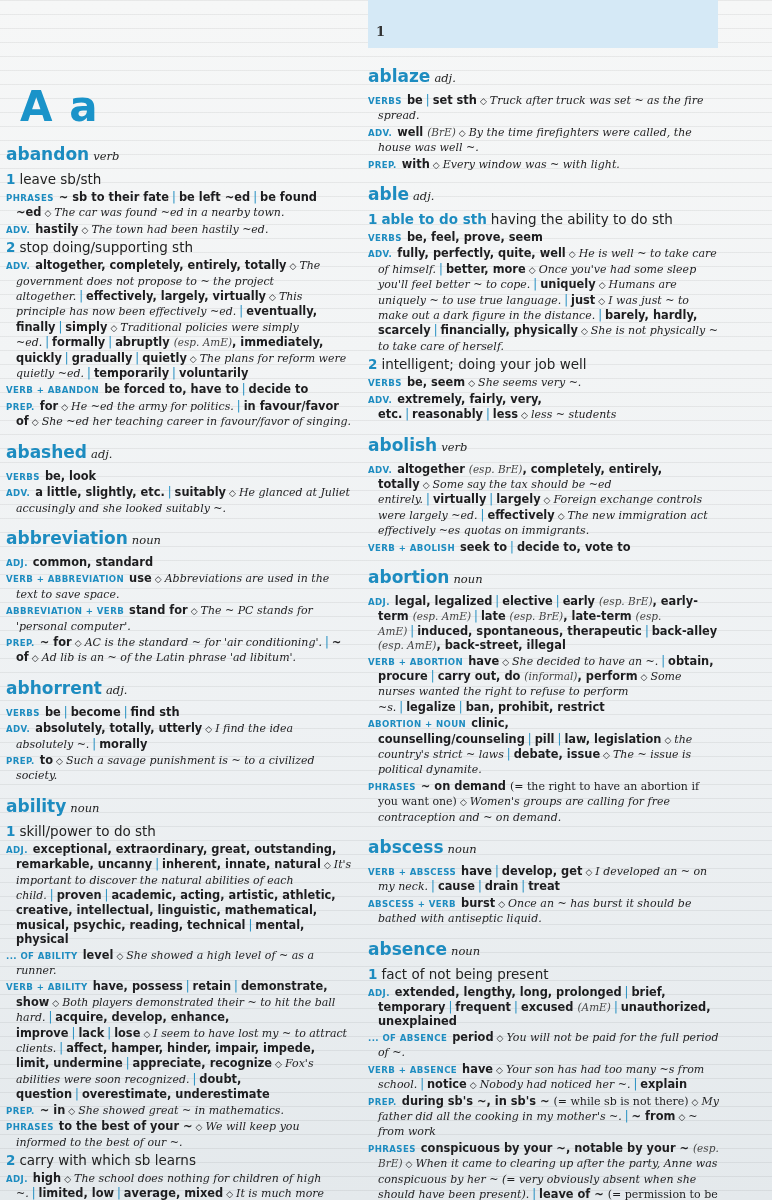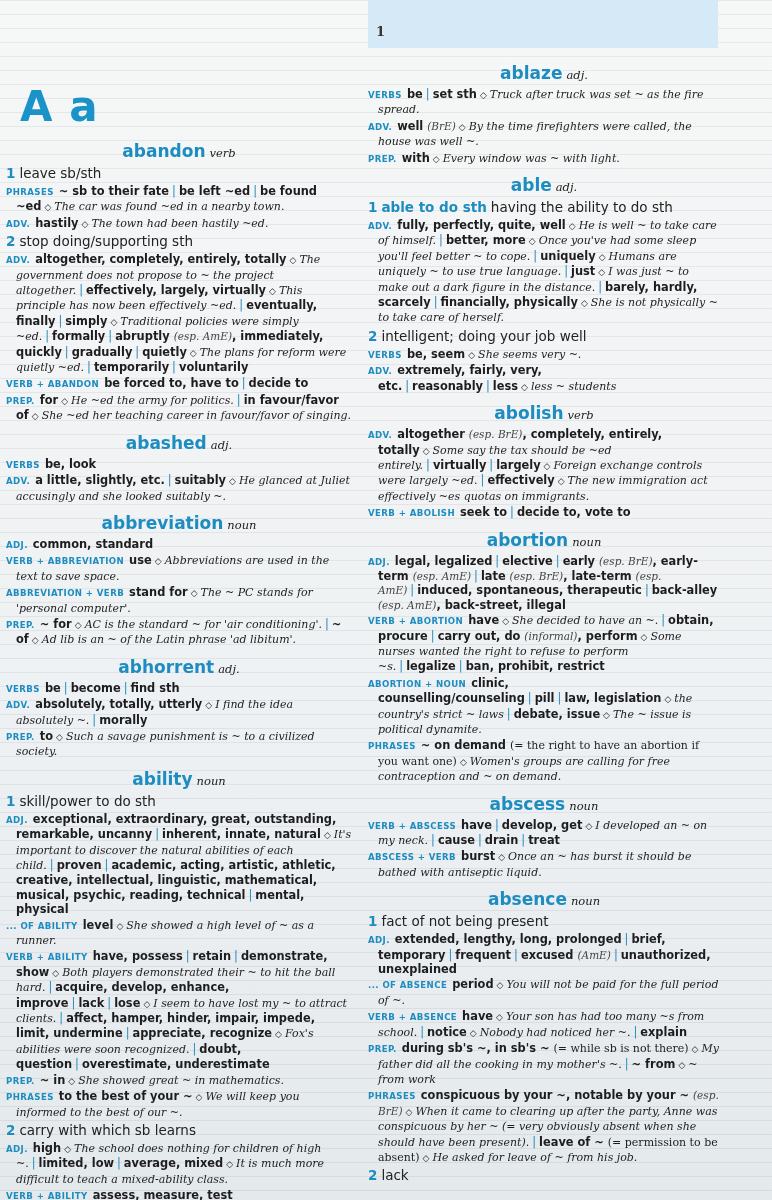--- a/index.html
+++ b/index.html
@@ -9,21 +9,21 @@
         background:linear-gradient(180deg,#f6f7f7 0%,#eef1f3 60%,#e4e9ec 100%);}
   .ghost{position:absolute;left:0;top:0;width:772px;height:1200px;opacity:0.06;pointer-events:none;
          background:repeating-linear-gradient(180deg,#000 0 1px,transparent 1px 14px);}
   .banner{position:absolute;left:368px;top:0;width:350px;height:48px;background:#d5e9f6;}
   .pagenum{position:absolute;left:376px;top:24px;font-family:"DejaVu Serif",serif;font-size:13px;font-weight:bold;color:#333;}
   .letter{position:absolute;left:20px;top:86px;font-size:42px;font-weight:bold;color:#1a93c9;letter-spacing:1px;line-height:1;}
   .col{position:absolute;font-size:11.4px;line-height:14.4px;}
   .col.left{left:6px;top:140px;width:346px;}
   .col.right{left:368px;top:62px;width:352px;}
   .entry{margin-bottom:8px;}
-  .hw{font-size:17px;font-weight:bold;color:#1d8cc0;line-height:22px;text-align:center;}
+  .hw{font-size:17px;font-weight:bold;color:#1d8cc0;line-height:28px;}
   .pos{font-family:"DejaVu Serif",serif;font-style:italic;font-size:11.5px;color:#222;font-weight:normal;margin-left:4px;}
   .sense{font-size:13.5px;line-height:19px;color:#222;}
   .sense .num{color:#1d8cc0;font-weight:bold;margin-right:4px;}
   .sense .kw{color:#1d8cc0;font-weight:bold;margin-right:4px;text-align:center;}
   .blk{padding-left:10px;text-indent:-10px;margin:1px 0;}
   .lab{font-size:8.6px;font-weight:bold;color:#1d8cc0;letter-spacing:0.4px;margin-right:5px;text-transform:uppercase;}
   .b{font-weight:bold;font-family:"DejaVu Sans","Liberation Sans",sans-serif;}
   .ex{font-family:"DejaVu Serif",serif;font-style:italic;font-size:11px;}
   .pl{font-family:"DejaVu Serif",serif;font-size:11px;}
   .note{font-family:"DejaVu Serif",serif;font-style:italic;font-size:10.5px;color:#444;}
@@ -85,20 +85,21 @@
 <div class="col right" id="col-right">
     <div class="entry">
       <div class="hw"><span>ablaze</span><span class="pos">adj.</span></div>
       <div class="blk"><span class="lab">VERBS</span><span><span class="b">be</span><span class="pipe">|</span><span class="b">set sth</span><span class="dia">◇</span><span class="ex">Truck after truck was set ~ as the fire spread.</span></span></div>
       <div class="blk"><span class="lab">ADV.</span><span><span class="b">well </span><span class="note">(BrE)</span><span class="dia">◇</span><span class="ex">By the time firefighters were called, the house was well ~.</span></span></div>
       <div class="blk"><span class="lab">PREP.</span><span><span class="b">with</span><span class="dia">◇</span><span class="ex">Every window was ~ with light.</span></span></div>
     </div>
     <div class="entry">
       <div class="hw"><span>able</span><span class="pos">adj.</span></div>
       <div class="sense"><span class="num">1</span><span class="kw">able to do sth</span><span>having the ability to do sth</span></div>
+      <div class="blk"><span class="lab">VERBS</span><span><span class="b">be, feel, prove, seem</span></span></div>
       <div class="blk"><span class="lab">ADV.</span><span><span class="b">fully, perfectly, quite, well</span><span class="dia">◇</span><span class="ex">He is well ~ to take care of himself.</span><span class="pipe">|</span><span class="b">better, more</span><span class="dia">◇</span><span class="ex">Once you've had some sleep you'll feel better ~ to cope.</span><span class="pipe">|</span><span class="b">uniquely</span><span class="dia">◇</span><span class="ex">Humans are uniquely ~ to use true language.</span><span class="pipe">|</span><span class="b">just</span><span class="dia">◇</span><span class="ex">I was just ~ to make out a dark figure in the distance.</span><span class="pipe">|</span><span class="b">barely, hardly, scarcely</span><span class="pipe">|</span><span class="b">financially, physically</span><span class="dia">◇</span><span class="ex">She is not physically ~ to take care of herself.</span></span></div>
       <div class="sense"><span class="num">2</span><span>intelligent; doing your job well</span></div>
       <div class="blk"><span class="lab">VERBS</span><span><span class="b">be, seem</span><span class="dia">◇</span><span class="ex">She seems very ~.</span></span></div>
       <div class="blk"><span class="lab">ADV.</span><span><span class="b">extremely, fairly, very, etc.</span><span class="pipe">|</span><span class="b">reasonably</span><span class="pipe">|</span><span class="b">less</span><span class="dia">◇</span><span class="ex">less ~ students</span></span></div>
     </div>
     <div class="entry">
       <div class="hw"><span>abolish</span><span class="pos">verb</span></div>
       <div class="blk"><span class="lab">ADV.</span><span><span class="b">altogether </span><span class="note">(esp. BrE)</span><span class="b">, completely, entirely, totally</span><span class="dia">◇</span><span class="ex">Some say the tax should be ~ed entirely.</span><span class="pipe">|</span><span class="b">virtually</span><span class="pipe">|</span><span class="b">largely</span><span class="dia">◇</span><span class="ex">Foreign exchange controls were largely ~ed.</span><span class="pipe">|</span><span class="b">effectively</span><span class="dia">◇</span><span class="ex">The new immigration act effectively ~es quotas on immigrants.</span></span></div>
       <div class="blk"><span class="lab">VERB + ABOLISH</span><span><span class="b">seek to</span><span class="pipe">|</span><span class="b">decide to, vote to</span></span></div>
     </div>

